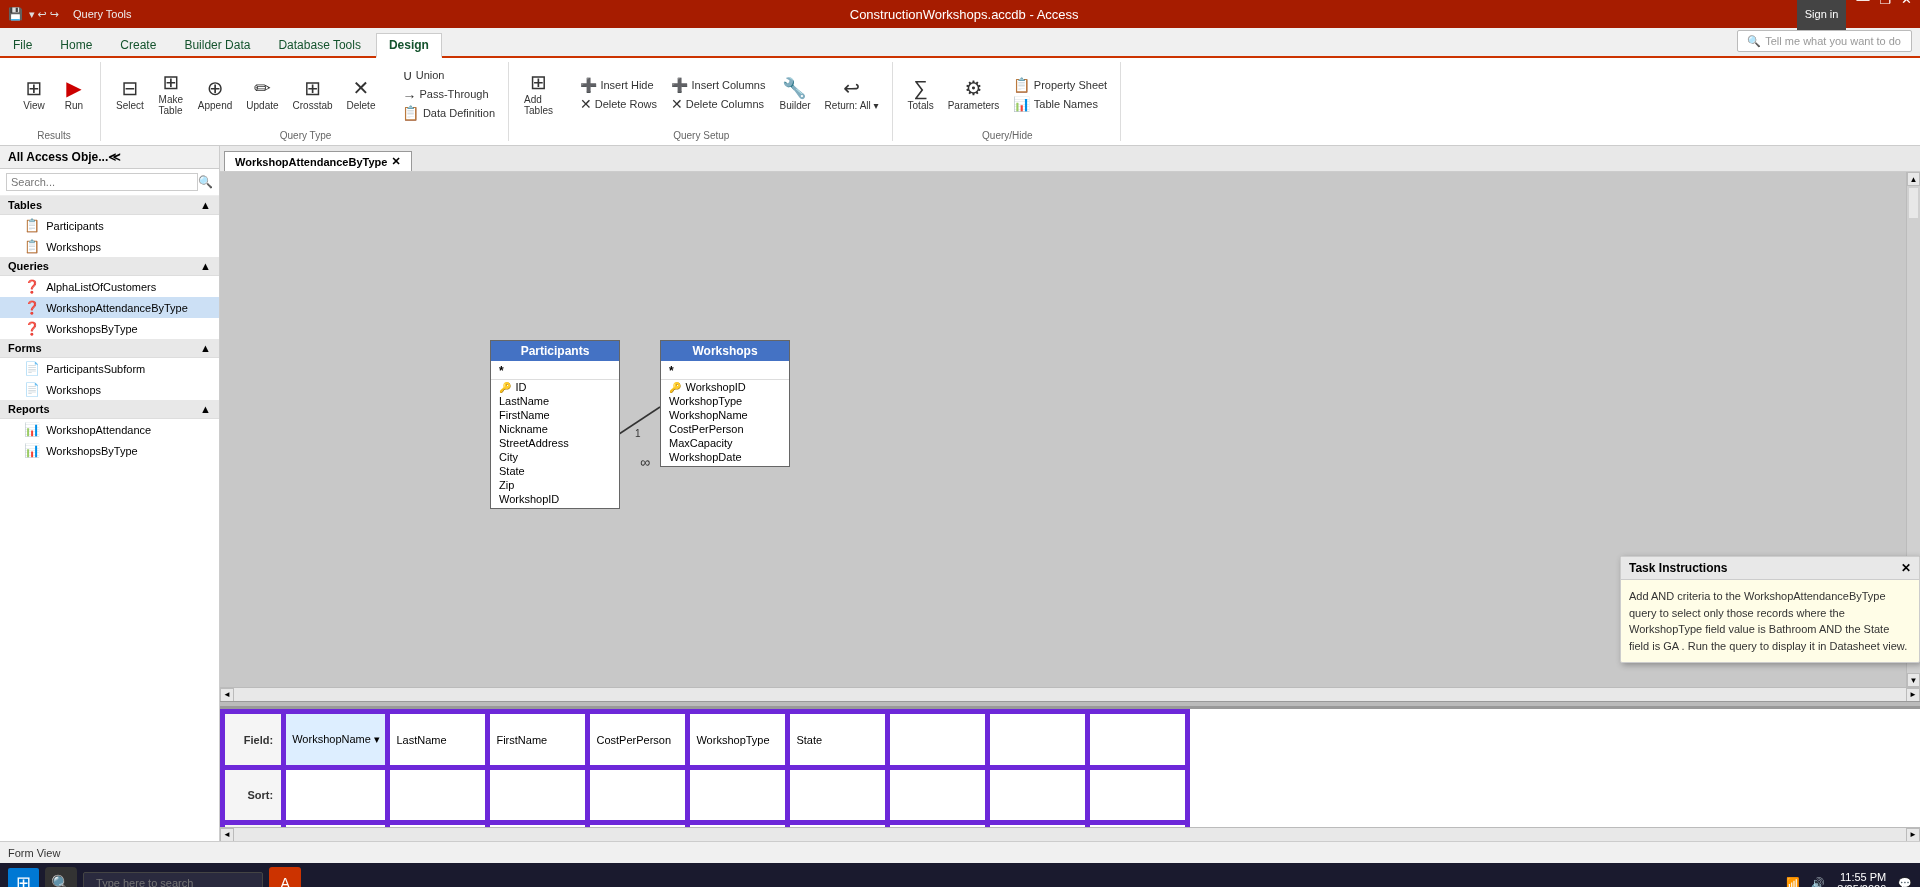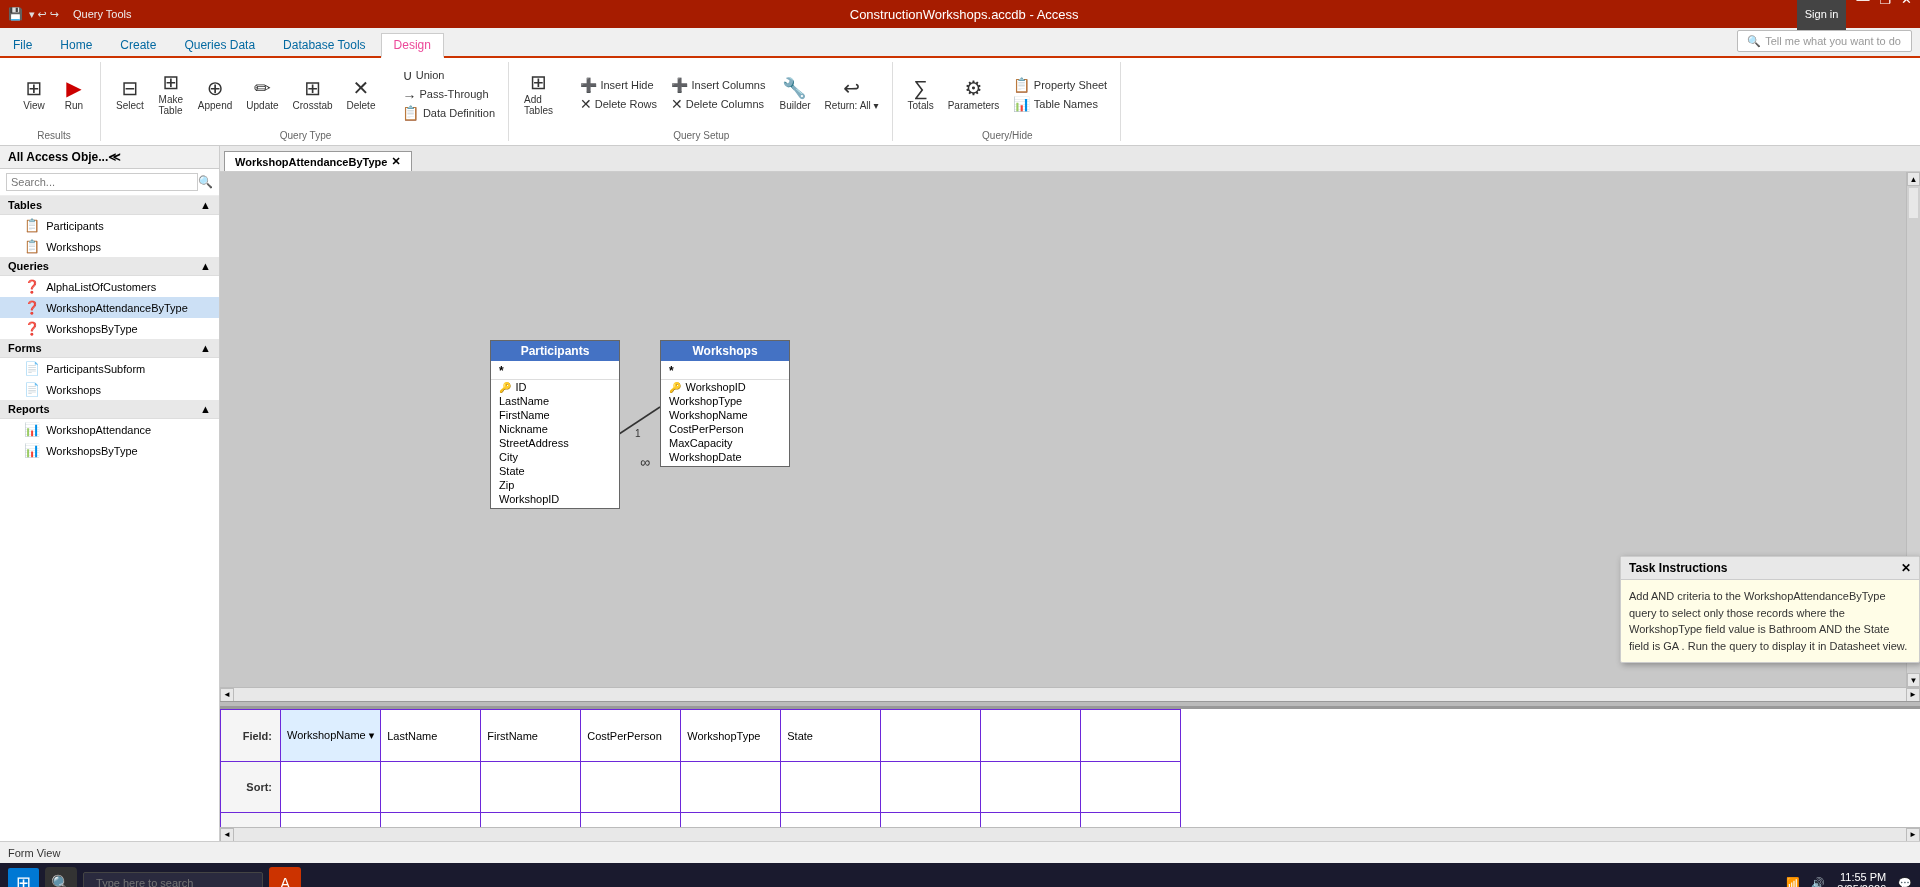--- a/index.html
+++ b/index.html
@@ -24,31 +24,31 @@
       background: #f0f0f0;
       display: flex;
       border-bottom: 2px solid #cc3300;
       height: 30px;
       align-items: flex-end;
     }
     .ribbon-tab {
       padding: 4px 12px;
       font-size: 12px;
       cursor: pointer;
-      color: #0369a1;
+      color: #14532d;
       border: 1px solid transparent;
       border-bottom: none;
       margin-right: 2px;
     }
     .ribbon-tab.active {
       background: white;
       border-color: #ccc;
       border-bottom: 2px solid white;
-      color: #ec4899;
-      font-weight: 400;
+      color: #14532d;
+      font-weight: 700;
       margin-bottom: -2px;
     }
 
     
     .ribbon-search {
       margin-left: auto;
       display: flex;
       align-items: center;
       padding: 0 10px;
       font-size: 11px;
@@ -269,21 +269,21 @@
       height: 120px;
       overflow-x: auto;
       overflow-y: hidden;
     }
     .grid-table {
       border-collapse: collapse;
       font-size: 11px;
       min-width: 900px;
     }
     .grid-table th, .grid-table td {
-      border: 1px solid #6d28d9;
+      border: 5px solid #6d28d9;
       padding: 19px 6px;
       min-width: 100px;
       white-space: nowrap;
     }
     .grid-table .row-label {
       background: #f5f5f5;
       font-weight: 600;
       min-width: 60px;
       text-align: right;
       padding-right: 8px;
@@ -370,21 +370,21 @@
     <span style="cursor:pointer;">—</span>
     <span style="cursor:pointer;">❐</span>
     <span style="cursor:pointer;">✕</span>
   </div>
 </div>
 
 <div class="ribbon-tabs">
   <div class="ribbon-tab">File</div>
   <div class="ribbon-tab">Home</div>
   <div class="ribbon-tab">Create</div>
-  <div class="ribbon-tab">Queries Data</div>
+  <div class="ribbon-tab">Builder Data</div>
   <div class="ribbon-tab">Database Tools</div>
   <div class="ribbon-tab active">Design</div>
   <div class="ribbon-search">
     <span style="color:#999; margin-right:4px;">🔍</span>
     <span style="color:#999;">Tell me what you want to do</span>
   </div>
 </div>
 
 <div class="ribbon">
 

